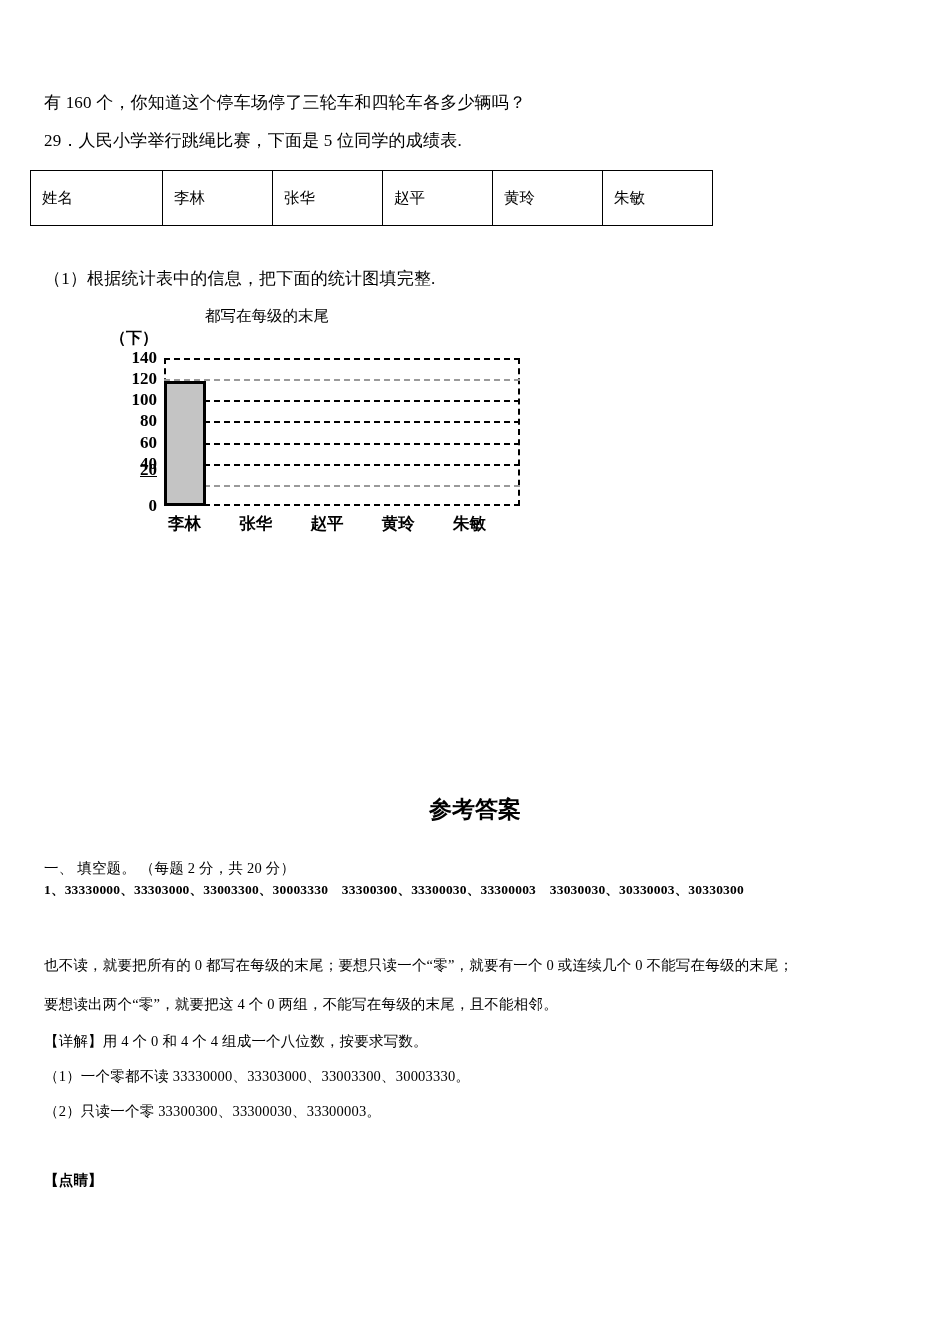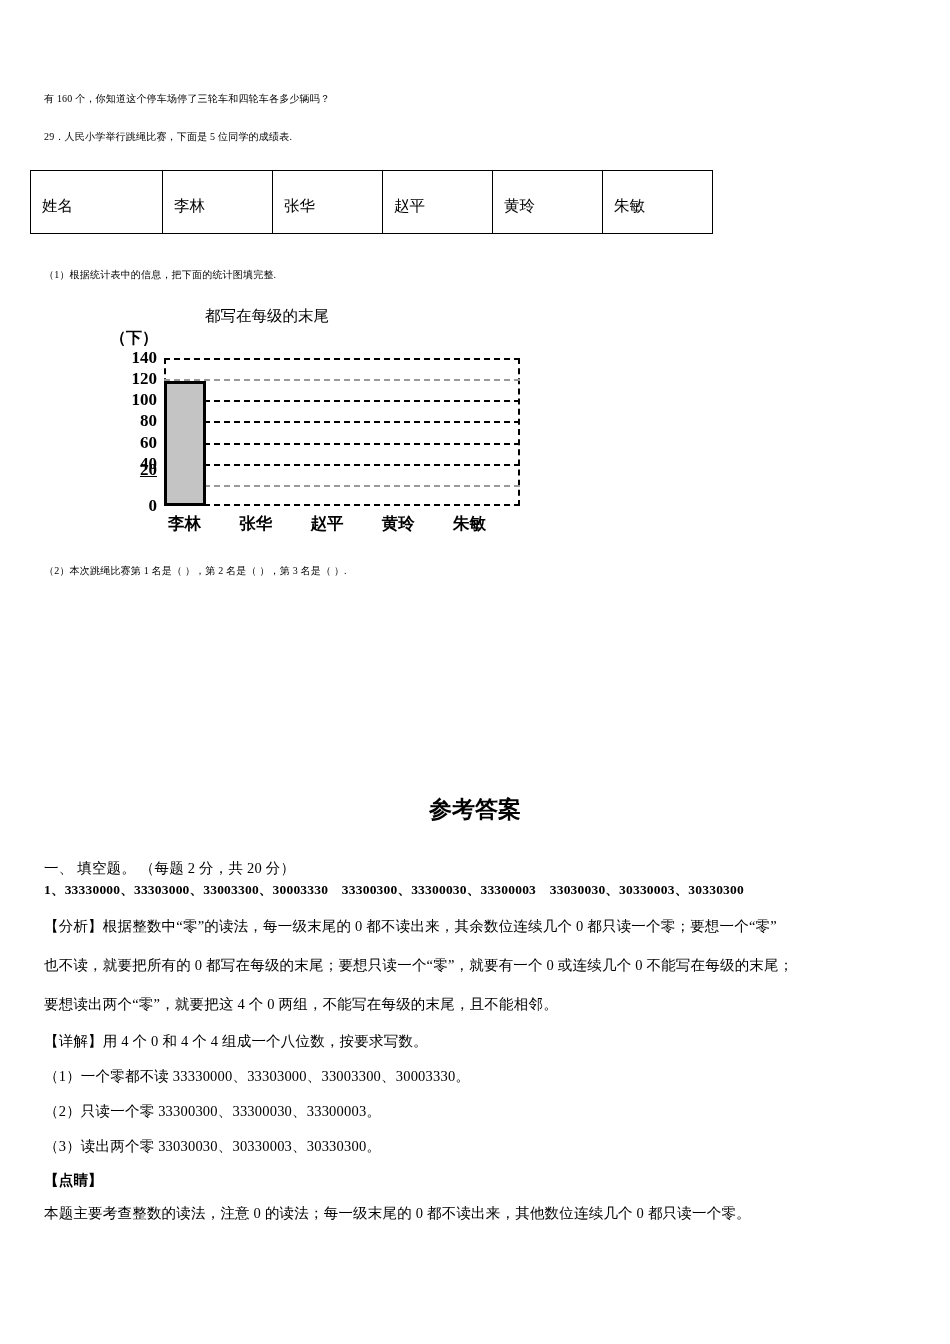--- a/index.html
+++ b/index.html
@@ -8,39 +8,39 @@
     background:#ffffff;
     font-family:"Liberation Serif","DejaVu Serif",serif;
     color:#000;
     position:relative;
     overflow:hidden;
   }
   .page { position:absolute; inset:0; }
 
   .line {
     position:absolute;
-    font-size:10px;
+    font-size:17px;
     line-height:1.2;
     white-space:nowrap;
     letter-spacing:0.2px;
   }
   .bold { font-weight:bold; }
 
   
   #score-table {
     position:absolute;
     left:30px; top:170px;
     width:682px;
     border-collapse:collapse;
     table-layout:fixed;
   }
   #score-table td {
     border:1px solid #000;
     height:46px;
-    padding:12px 0 4px 11px;
+    padding:4px 0 4px 11px;
     font-size:15.5px;
     vertical-align:middle;
   }
   #score-table td.lbl { font-weight:normal; }
   #score-table tr.values td { font-weight:bold; font-size:14.5px; }
   #score-table col.c0 { width:132px; }
   #score-table col.cx { width:110px; }
 
   
   #chart-block { position:absolute; left:60px; top:300px; width:520px; height:250px; }
@@ -173,40 +173,36 @@
       <div id="xticks">
           <div class="xtick" style="left: 20.6px;">李林</div>
           <div class="xtick" style="left: 91.8px;">张华</div>
           <div class="xtick" style="left: 163px;">赵平</div>
           <div class="xtick" style="left: 234.2px;">黄玲</div>
           <div class="xtick" style="left: 305.4px;">朱敏</div>
         </div>
     </div>
   </div>
 
-  <div class="line" style="left:44px; top:565px;">（2）本次跳绳比赛第 1 名是（    ），第  2 名是（     ），第  3 名是（    ）.</div>
 
 
   <div id="answer-heading">参考答案</div>
 
   <div class="line ans" style="left:44px; top:860px;">一、  填空题。 （每题 2 分，共 20 分）</div>
 
   <div class="line ans-small bold" style="left:44px; top:882px;">1、33330000、33303000、33003300、30003330　33300300、33300030、33300003　33030030、30330003、30330300</div>
 
-  <div class="line ans" style="left:44px; top:918px;">【分析】根据整数中“零”的读法，每一级末尾的 0 都不读出来，其余数位连续几个 0 都只读一个零；要想一个“零”</div>
 
   <div class="line ans" style="left:44px; top:957px;">也不读，就要把所有的 0 都写在每级的末尾；要想只读一个“零”，就要有一个 0 或连续几个 0 不能写在每级的末尾；</div>
 
   <div class="line ans" style="left:44px; top:996px;">要想读出两个“零”，就要把这 4 个 0 两组，不能写在每级的末尾，且不能相邻。</div>
 
   <div class="line ans" style="left:44px; top:1033px;">【详解】用 4 个 0 和 4 个 4 组成一个八位数，按要求写数。</div>
 
   <div class="line ans" style="left:44px; top:1068px;">（1）一个零都不读 33330000、33303000、33003300、30003330。</div>
 
   <div class="line ans" style="left:44px; top:1103px;">（2）只读一个零 33300300、33300030、33300003。</div>
 
-  <div class="line ans" style="left:44px; top:1138px;">（3）读出两个零 33030030、30330003、30330300。</div>
 
   <div class="line ans bold" style="left:44px; top:1172px;">【点睛】</div>
 
-  <div class="line ans" style="left:44px; top:1205px;">本题主要考查整数的读法，注意 0 的读法；每一级末尾的 0 都不读出来，其他数位连续几个 0 都只读一个零。</div>
 
 </div>
 
 </body></html>

